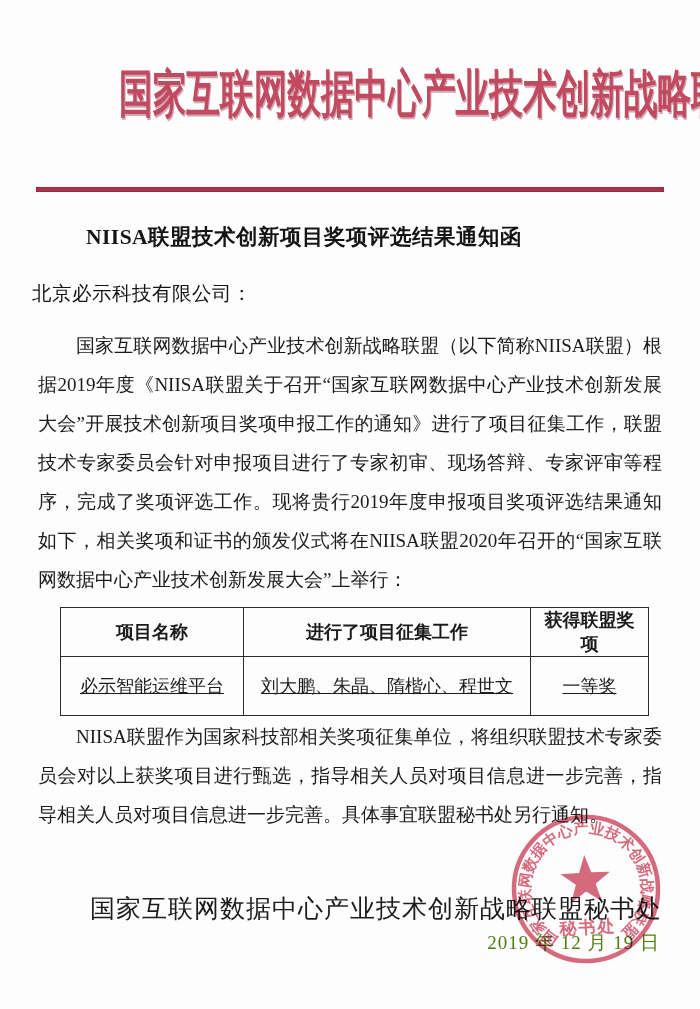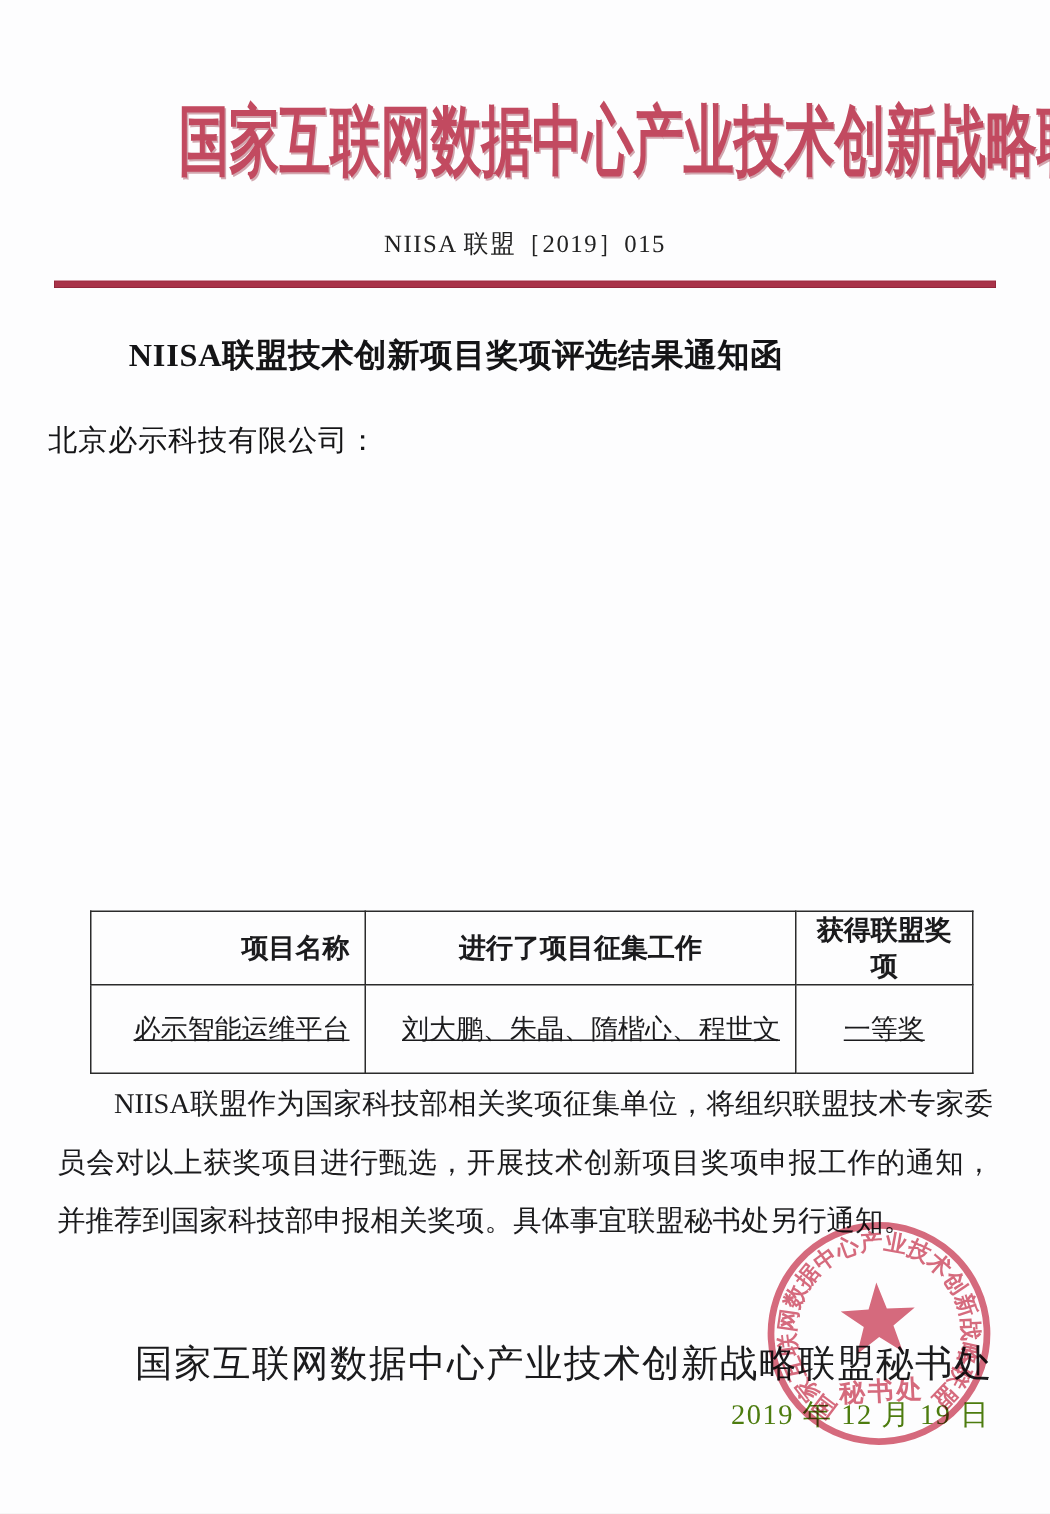--- a/index.html
+++ b/index.html
@@ -63,21 +63,21 @@
   .award-table th,.award-table td{
     border:1.6px solid #2b2b2b;
     padding:0 10px;
     font-weight:normal;
   }
   .award-table th{font-weight:bold;height:38px;}
   .award-table td{height:58px;text-decoration:underline;}
   .col-name{width:162px;}
   .col-people{width:266px;}
   .col-award{width:97px;}
-  .cell-left{text-align:right;}
+  .cell-left{text-align:center;}
   .cell-center{text-align:center;}
   .signature{
     position:absolute;top:892px;right:38px;
     font-size:25px;letter-spacing:1px;color:#1b1b1d;
   }
   .date{
     position:absolute;top:930px;right:40px;
     font-size:19px;letter-spacing:1px;color:#4d7c0f;
   }
   
@@ -88,47 +88,47 @@
     transform:rotate(-3deg);
   }
 </style>
 </head>
 <body>
 
 <div class="page">
 
   <div class="org-title">国家互联网数据中心产业技术创新战略联盟</div>
 
-  <div class="doc-number">NIISA 联盟［2019］015</div>
 
   <div class="red-line"></div>
 
   <div class="doc-title">NIISA联盟技术创新项目奖项评选结果通知函</div>
 
   <div class="addressee">北京必示科技有限公司：</div>
 
+  <div class="para para-1">国家互联网数据中心产业技术创新战略联盟（以下简称NIISA联盟）根据2019年度《NIISA联盟关于召开“国家互联网数据中心产业技术创新发展大会”开展技术创新项目奖项申报工作的通知》进行了项目征集工作，联盟技术专家委员会针对申报项目进行了专家初审、现场答辩、专家评审等程序，完成了奖项评选工作。现将贵行2019年度申报项目奖项评选结果通知如下，相关奖项和证书的颁发仪式将在NIISA联盟2020年召开的“国家互联网数据中心产业技术创新发展大会”上举行：</div>
 
   <table class="award-table">
     <thead>
       <tr>
         <th class="col-name cell-left">项目名称</th>
         <th class="col-people cell-center">进行了项目征集工作</th>
         <th class="col-award cell-center">获得联盟奖项</th>
       </tr>
     </thead>
     <tbody>
       <tr>
         <td class="cell-left">必示智能运维平台</td>
         <td class="cell-left">刘大鹏、朱晶、隋楷心、程世文</td>
         <td class="cell-center">一等奖</td>
       </tr>
     </tbody>
   </table>
 
-  <div class="para para-2">NIISA联盟作为国家科技部相关奖项征集单位，将组织联盟技术专家委员会对以上获奖项目进行甄选，开展技术创新项目奖项申报工作的通知，并推荐到国家科技部申报相关奖项。具体事宜联盟秘书处另行通知。</div>
+  <div class="para para-2">NIISA联盟作为国家科技部相关奖项征集单位，将组织联盟技术专家委员会对以上获奖项目进行甄选，指导相关人员对项目信息进一步完善，指导相关人员对项目信息进一步完善。具体事宜联盟秘书处另行通知。</div>
 
   <div class="signature">国家互联网数据中心产业技术创新战略联盟秘书处</div>
 
   <div class="date">2019 年 12 月 19 日</div>
 
   <svg class="seal" viewBox="0 0 160 160">
     <circle cx="80" cy="80" r="72" fill="none" stroke="#cf4a60" stroke-width="4.5"></circle>
     <defs>
       <path id="sealTextArc" d="M 52 128.5 A 56 56 0 1 1 108 128.5" fill="none"></path>
     </defs>

